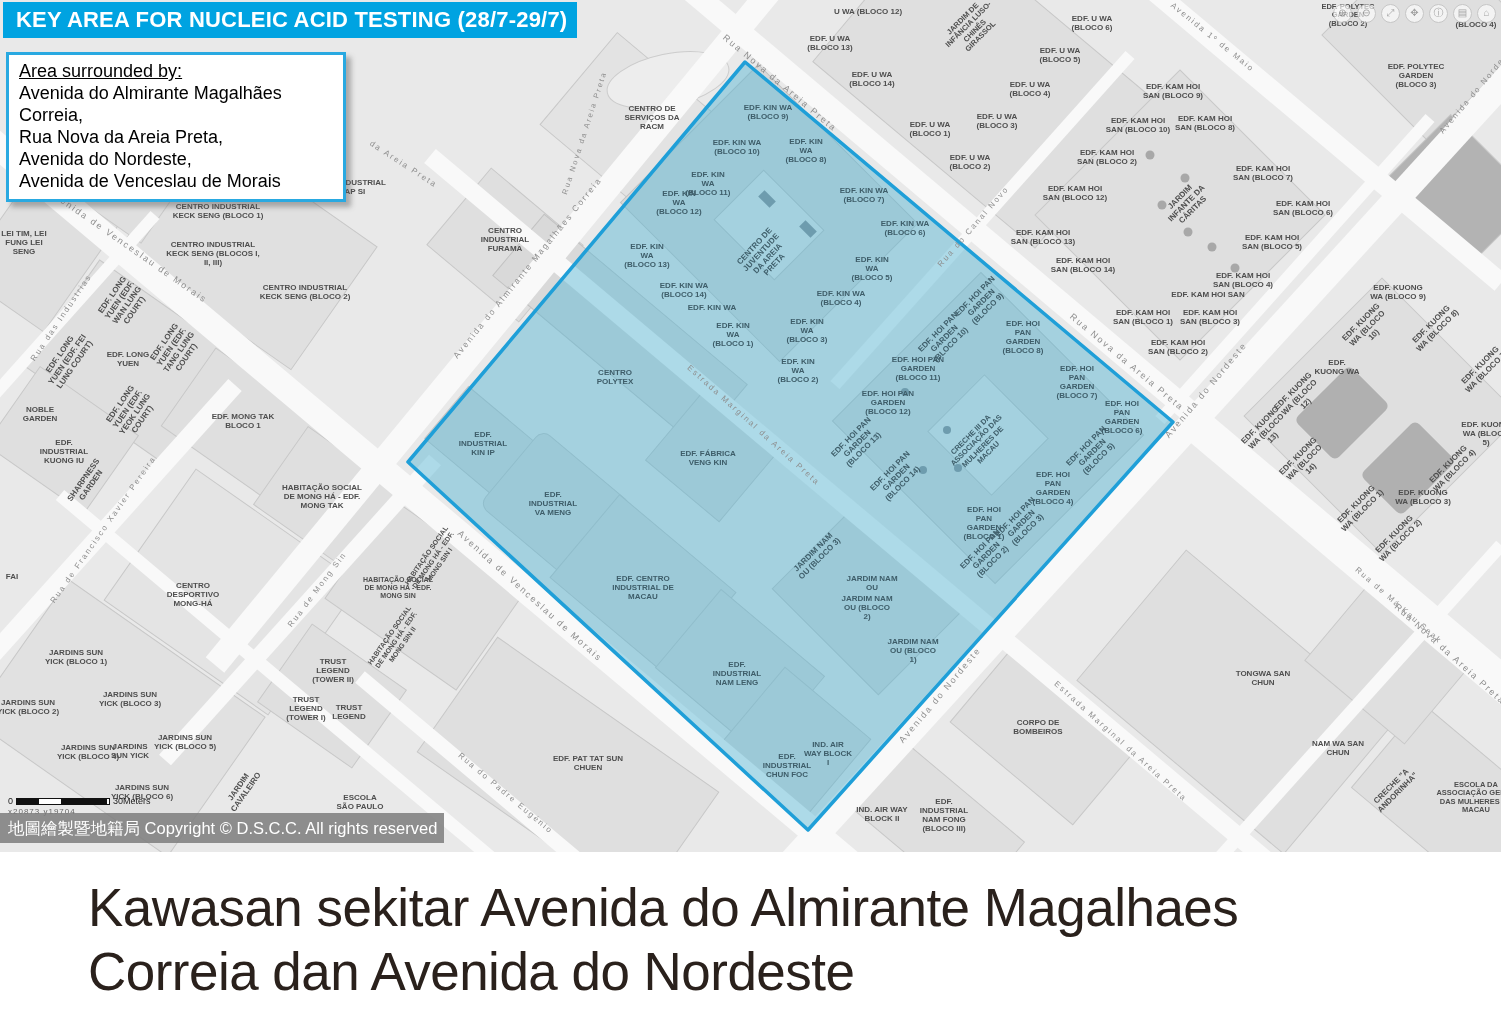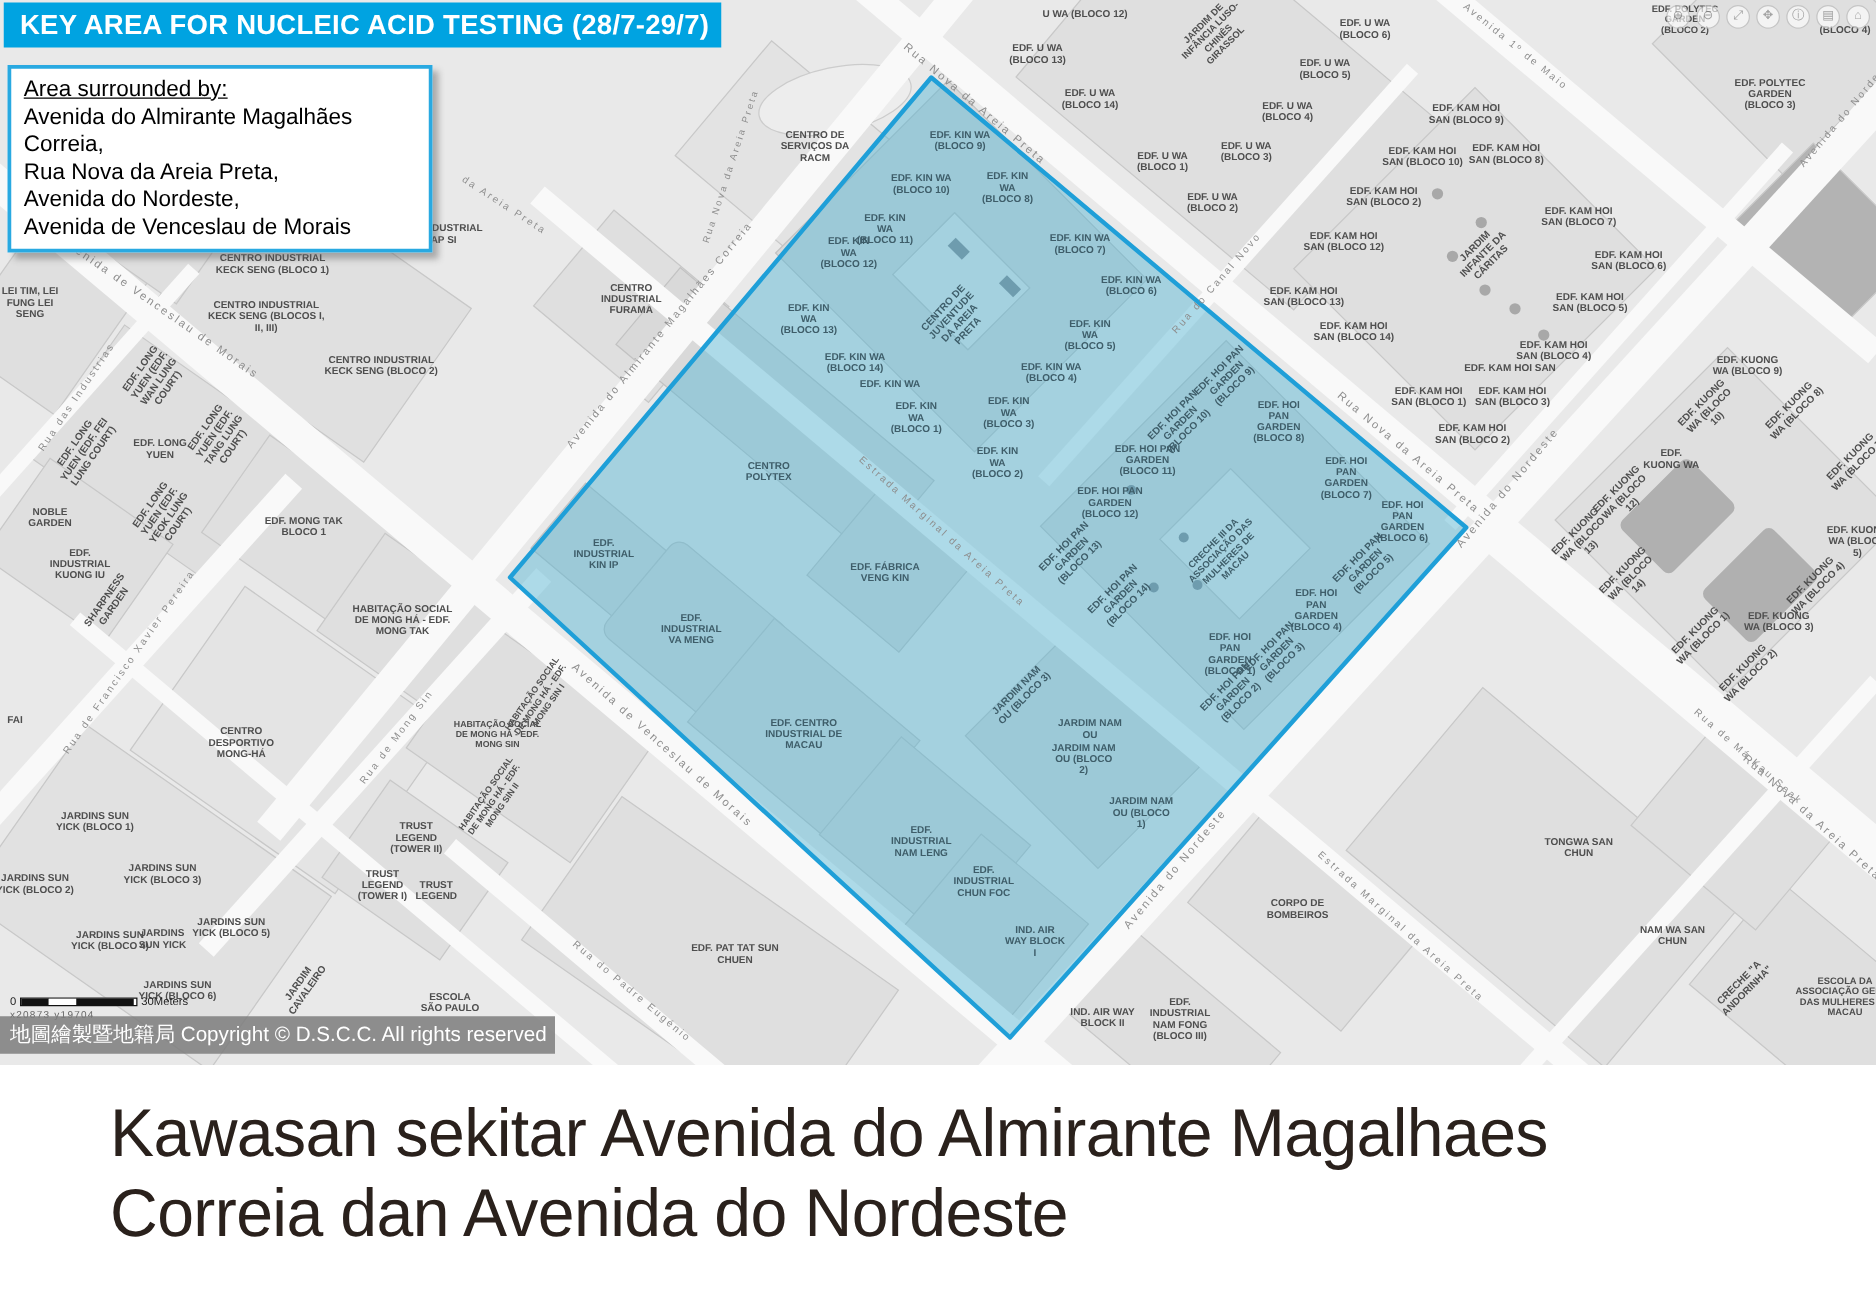--- a/index.html
+++ b/index.html
@@ -252,21 +252,21 @@
         <div class="map-label area" style="left: 712px; top: 308px; width: 60px; transform: translate(-50%, -50%) rotate(0deg);">EDF. KIN WA</div>
         <div class="map-label area" style="left: 733px; top: 335px; width: 46px; transform: translate(-50%, -50%) rotate(0deg);">EDF. KIN WA (BLOCO 1)</div>
         <div class="map-label area" style="left: 807px; top: 331px; width: 46px; transform: translate(-50%, -50%) rotate(0deg);">EDF. KIN WA (BLOCO 3)</div>
         <div class="map-label area" style="left: 765px; top: 371px; width: 46px; transform: translate(-50%, -50%) rotate(0deg); margin-left: 33px;">EDF. KIN WA (BLOCO 2)</div>
         <div class="map-label area" style="left: 615px; top: 378px; width: 52px; transform: translate(-50%, -50%) rotate(0deg);">CENTRO POLYTEX</div>
         <div class="map-label area" style="left: 483px; top: 444px; width: 58px; transform: translate(-50%, -50%) rotate(0deg);">EDF. INDUSTRIAL KIN IP</div>
         <div class="map-label area" style="left: 708px; top: 459px; width: 64px; transform: translate(-50%, -50%) rotate(0deg);">EDF. FÁBRICA VENG KIN</div>
         <div class="map-label area" style="left: 553px; top: 504px; width: 58px; transform: translate(-50%, -50%) rotate(0deg);">EDF. INDUSTRIAL VA MENG</div>
         <div class="map-label area" style="left: 643px; top: 588px; width: 66px; transform: translate(-50%, -50%) rotate(0deg);">EDF. CENTRO INDUSTRIAL DE MACAU</div>
         <div class="map-label area" style="left: 737px; top: 674px; width: 62px; transform: translate(-50%, -50%) rotate(0deg);">EDF. INDUSTRIAL NAM LENG</div>
-        <div class="map-label area" style="left: 787px; top: 706px; width: 58px; transform: translate(-50%, -50%) rotate(0deg);">EDF. INDUSTRIAL CHUN FOC</div>
+        <div class="map-label area" style="left: 787px; top: 766px; width: 58px; transform: translate(-50%, -50%) rotate(0deg);">EDF. INDUSTRIAL CHUN FOC</div>
         <div class="map-label area" style="left: 828px; top: 754px; width: 48px; transform: translate(-50%, -50%) rotate(0deg);">IND. AIR WAY BLOCK I</div>
         <div class="map-label area" style="left: 982px; top: 303px; width: 56px; transform: translate(-50%, -50%) rotate(-45deg);">EDF. HOI PAN GARDEN (BLOCO 9)</div>
         <div class="map-label area" style="left: 945px; top: 339px; width: 56px; transform: translate(-50%, -50%) rotate(-45deg);">EDF. HOI PAN GARDEN (BLOCO 10)</div>
         <div class="map-label area" style="left: 1023px; top: 338px; width: 52px; transform: translate(-50%, -50%) rotate(0deg);">EDF. HOI PAN GARDEN (BLOCO 8)</div>
         <div class="map-label area" style="left: 918px; top: 369px; width: 56px; transform: translate(-50%, -50%) rotate(0deg);">EDF. HOI PAN GARDEN (BLOCO 11)</div>
         <div class="map-label area" style="left: 1077px; top: 383px; width: 52px; transform: translate(-50%, -50%) rotate(0deg);">EDF. HOI PAN GARDEN (BLOCO 7)</div>
         <div class="map-label area" style="left: 888px; top: 403px; width: 56px; transform: translate(-50%, -50%) rotate(0deg);">EDF. HOI PAN GARDEN (BLOCO 12)</div>
         <div class="map-label area" style="left: 1122px; top: 418px; width: 52px; transform: translate(-50%, -50%) rotate(0deg);">EDF. HOI PAN GARDEN (BLOCO 6)</div>
         <div class="map-label area" style="left: 858px; top: 444px; width: 56px; transform: translate(-50%, -50%) rotate(-45deg);">EDF. HOI PAN GARDEN (BLOCO 13)</div>
         <div class="map-label area" style="left: 980px; top: 444px; width: 72px; font-size: 7.5px; transform: translate(-50%, -50%) rotate(-45deg);">CRECHE III DA ASSOCIAÇÃO DAS MULHERES DE MACAU</div>

